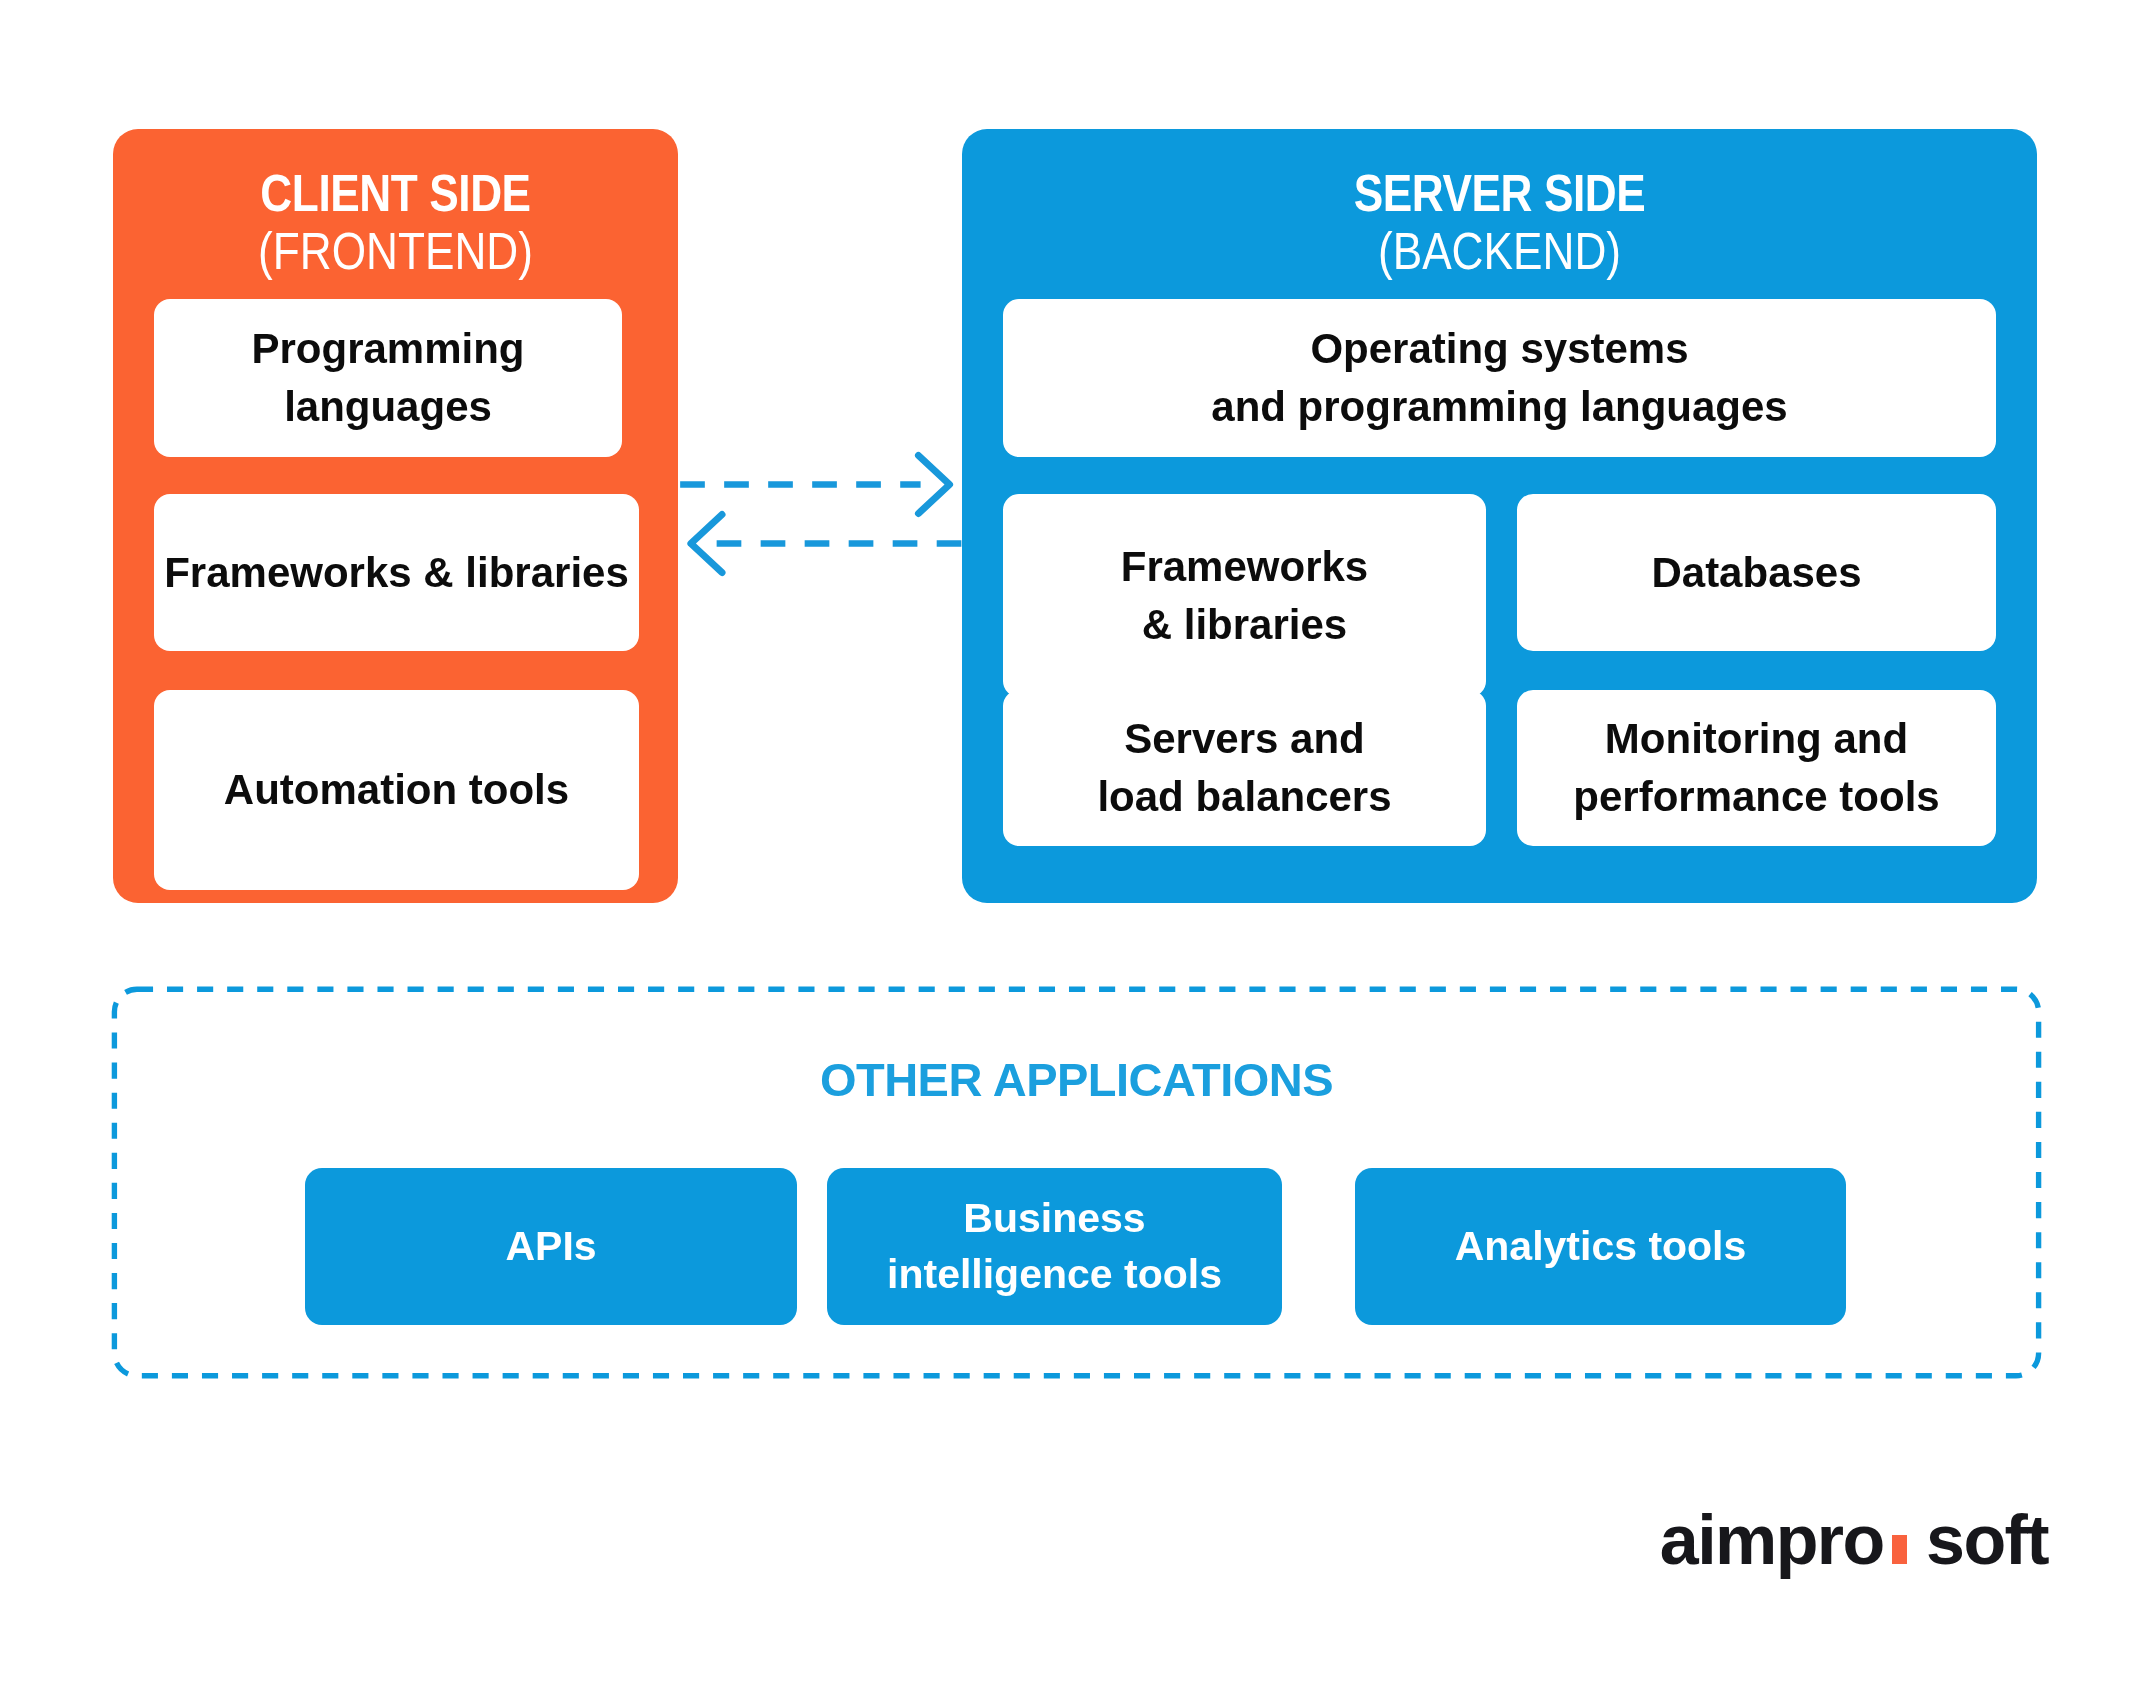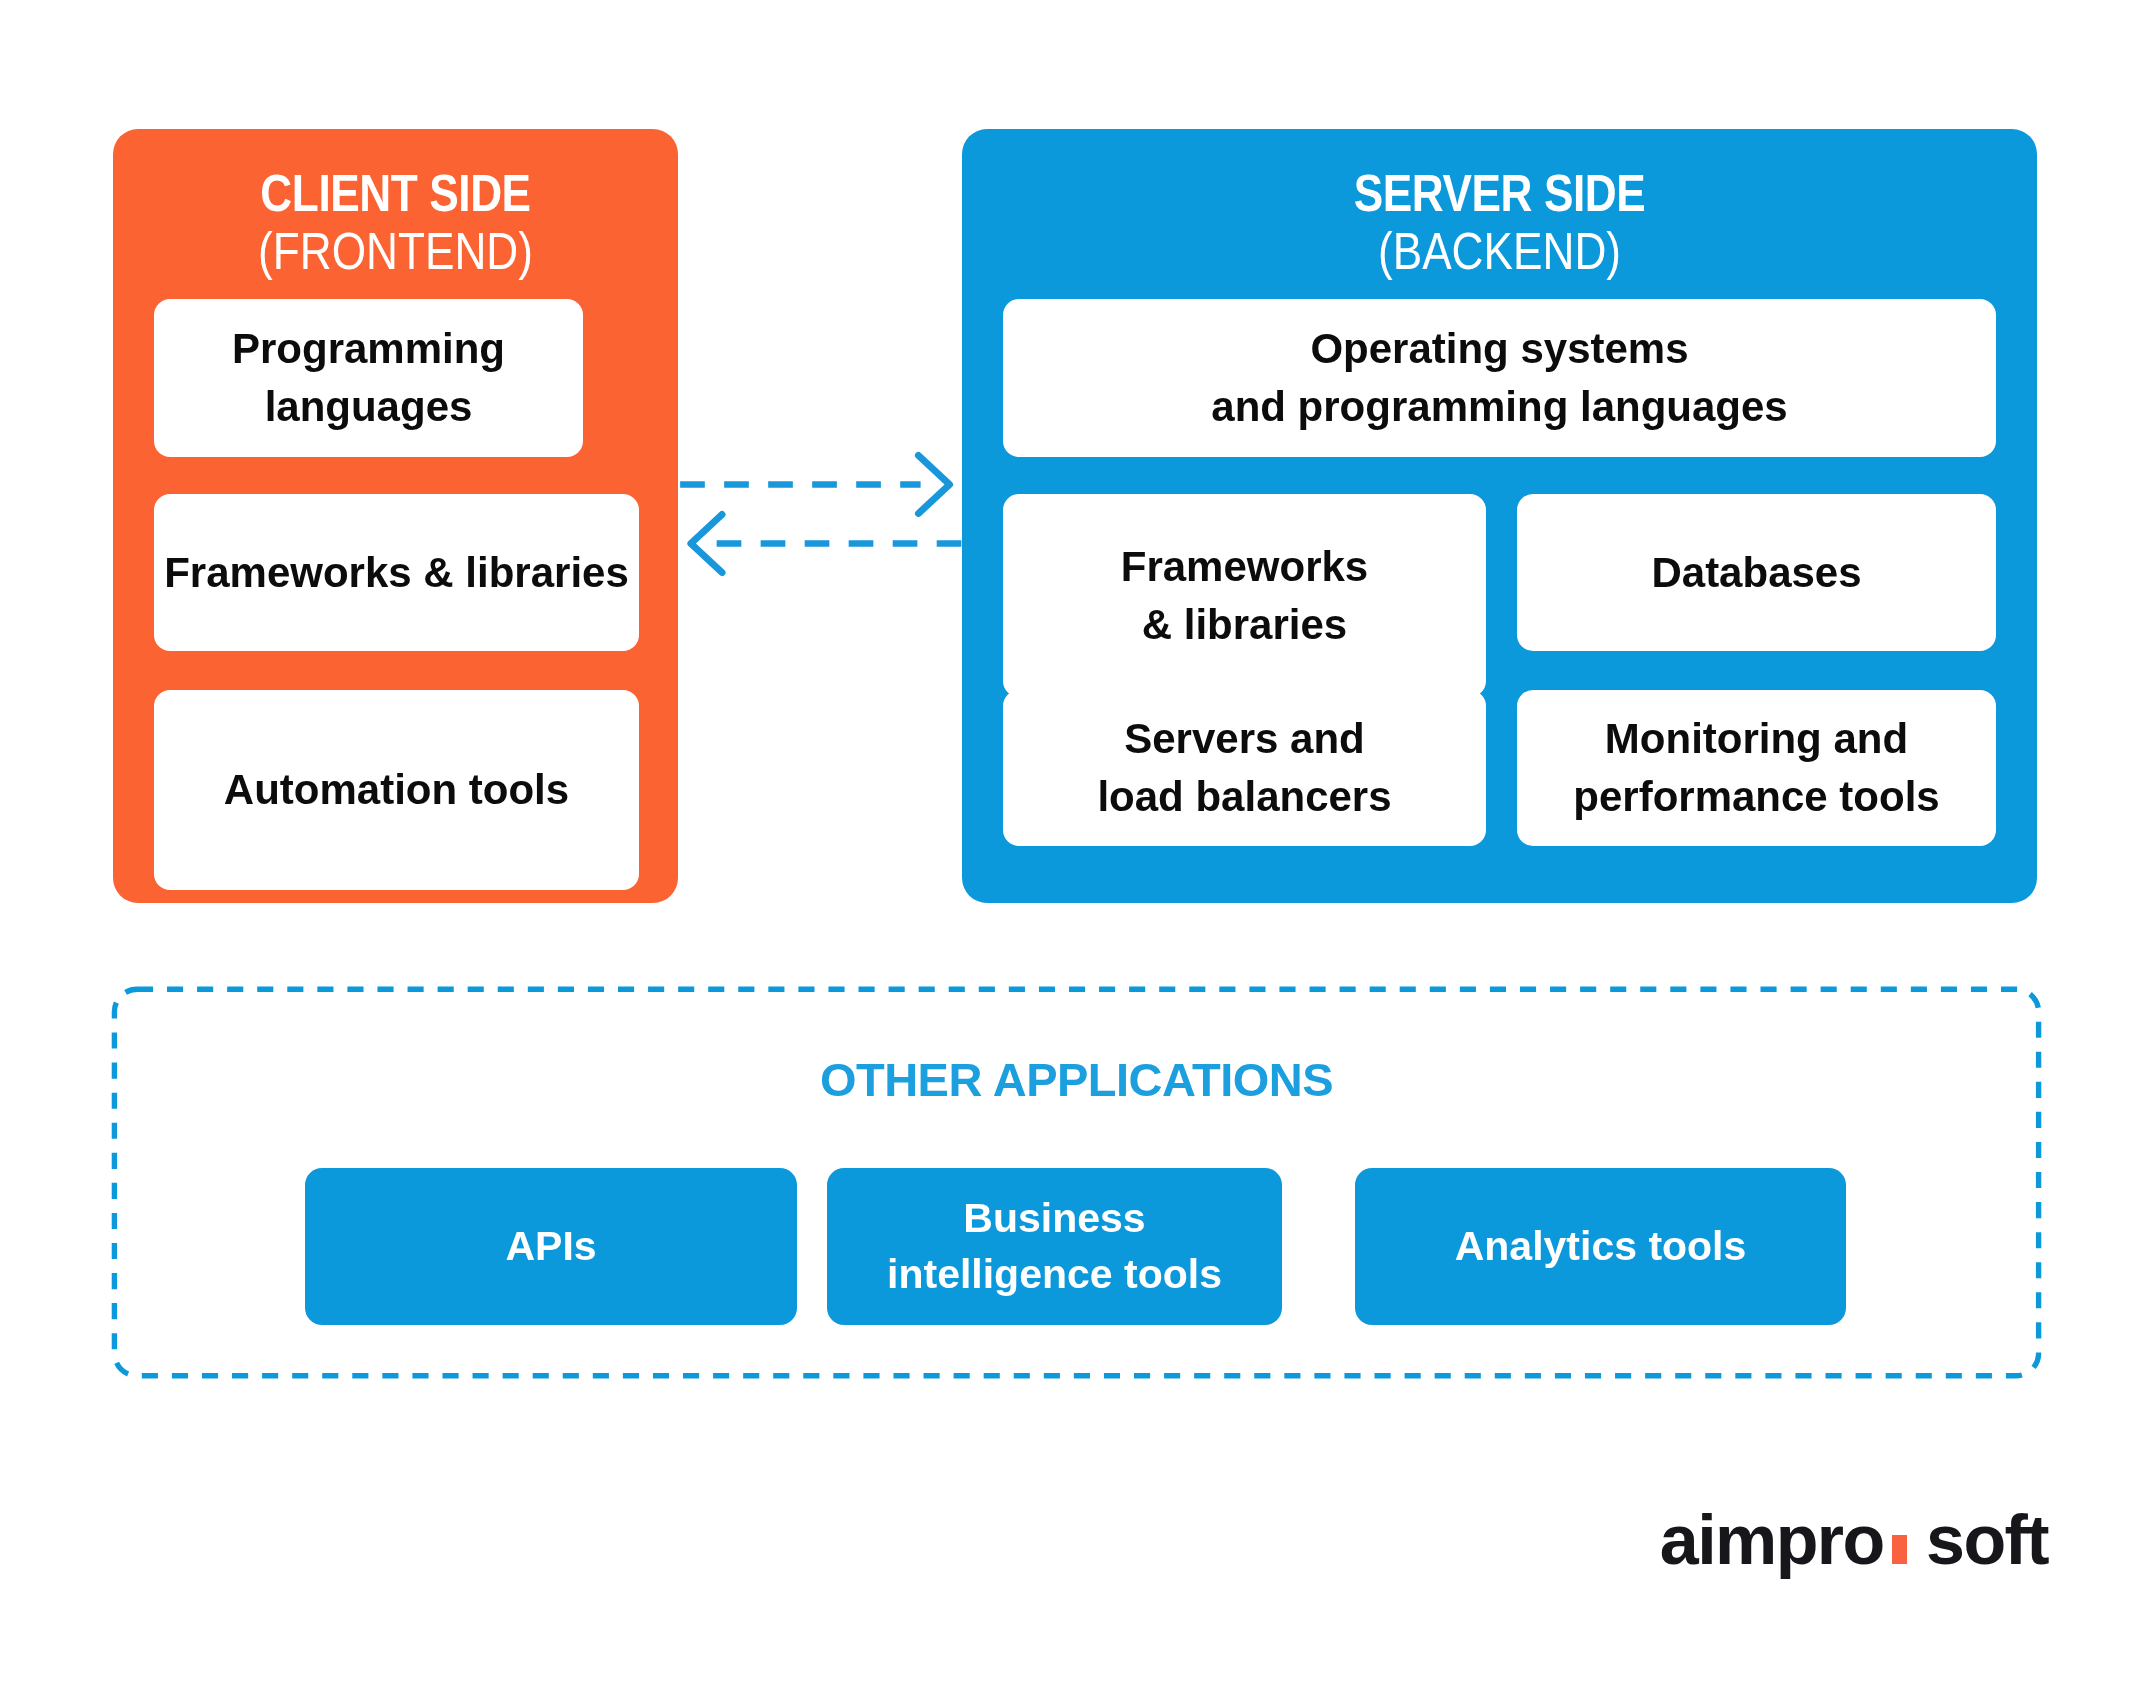--- a/index.html
+++ b/index.html
@@ -79,21 +79,21 @@
 </head>
 <body>
 
 <div>
 
   <section class="panel orange" style="left:113px;width:565px;">
     <div class="panel-head">
       <div class="panel-title">CLIENT SIDE</div>
       <div class="panel-subtitle">(FRONTEND)</div>
     </div>
-    <div class="card" style="left:41px;top:170px;width:429px;height:158px;">
+    <div class="card" style="left:41px;top:170px;width:468px;height:158px;">
       <span>Programming languages</span>
     </div>
     <div class="card" style="left:41px;top:365px;width:485px;height:157px;">
       <span>Frameworks &amp; libraries</span>
     </div>
     <div class="card" style="left:41px;top:561px;width:485px;height:200px;">
       <span>Automation tools</span>
     </div>
   </section>
 

